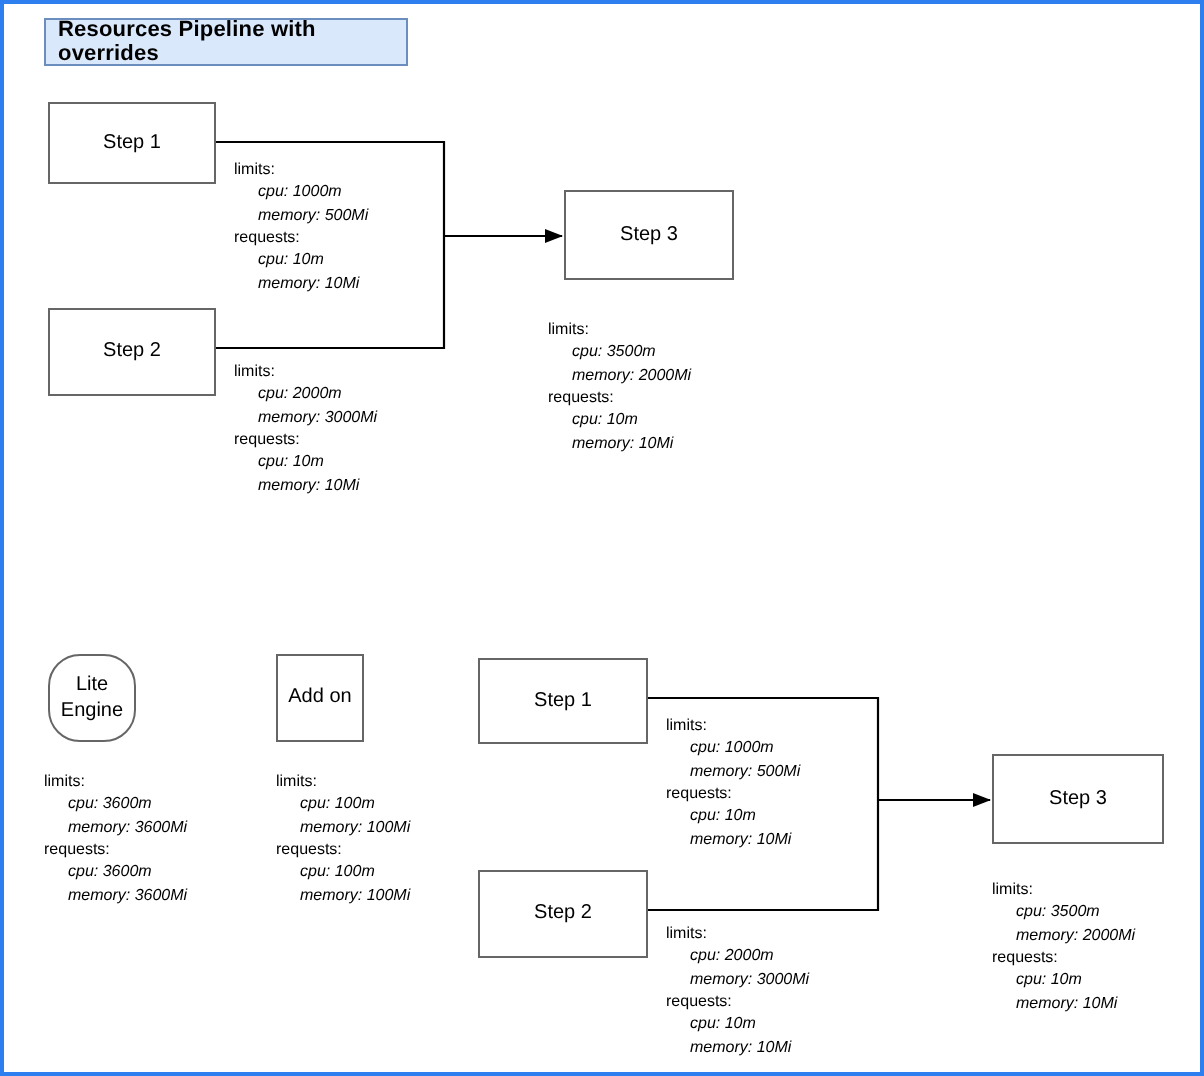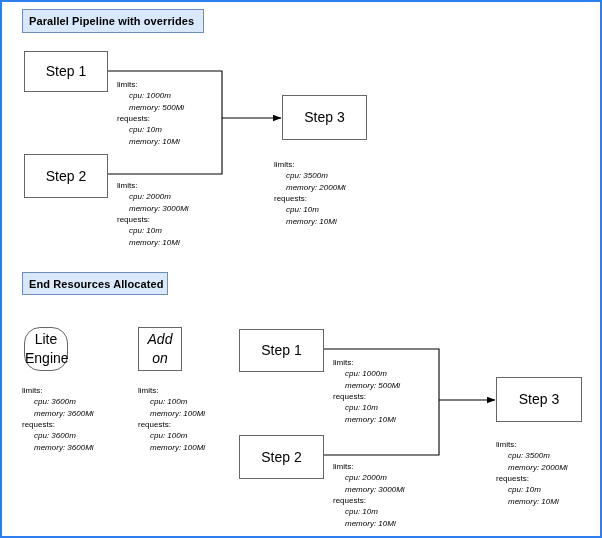--- a/index.html
+++ b/index.html
@@ -31,23 +31,24 @@
     align-items: center;
     padding-left: 6px;
     letter-spacing: 0.1px;
   }
   .node-box {
     position: absolute;
     background: #ffffff;
     border: 1px solid #666666;
     box-sizing: border-box;
     display: flex;
+    align-items: center;
     justify-content: center;
     flex-direction: column;
-    font-size: 14px;
+    font-size: 10px;
     color: #000000;
     text-align: center;
     line-height: 1.35;
   }
   .res-block {
     position: absolute;
     font-size: 8px;
     color: #000000;
     line-height: 1.42;
     white-space: nowrap;
@@ -73,21 +74,21 @@
     stroke-width: 1.1;
     fill: none;
   }
 </style>
 </head>
 <body>
 
 <div id="canvas">
 
   <div class="section-title" style="left:20px; top:7px; width:182px; height:24px;">
-    <span>Parallel Pipeline with  overrides</span>
+    <span>Resources Pipeline with  overrides</span>
   </div>
 
   <div class="node-box" style="left:22px; top:49px; width:84px; height:41px;">
     <span>Step 1</span>
   </div>
 
   <div class="node-box" style="left:22px; top:152px; width:84px; height:44px;">
     <span>Step 2</span>
   </div>
 
@@ -115,30 +116,27 @@
 
   <div class="res-block" style="left:272px; top:157px;">
     <span class="res-key">limits:</span>
     <span class="res-val">cpu: 3500m</span>
     <span class="res-val">memory: 2000Mi</span>
     <span class="res-key">requests:</span>
     <span class="res-val">cpu: 10m</span>
     <span class="res-val">memory: 10Mi</span>
   </div>
 
-  <div class="section-title" style="left:20px; top:270px; width:146px; height:23px;">
-    <span>End Resources Allocated</span>
-  </div>
 
   <div class="node-box" style="left:22px; top:325px; width:44px; height:44px;border-radius:16px;">
     <span>Lite</span>
     <span>Engine</span>
   </div>
 
-  <div class="node-box" style="left:136px; top:325px; width:44px; height:44px;font-style:italic;">
+  <div class="node-box" style="left:136px; top:325px; width:44px; height:44px;">
     <span>Add on</span>
   </div>
 
   <div class="node-box" style="left:237px; top:327px; width:85px; height:43px;">
     <span>Step 1</span>
   </div>
 
   <div class="node-box" style="left:237px; top:433px; width:85px; height:44px;">
     <span>Step 2</span>
   </div>

